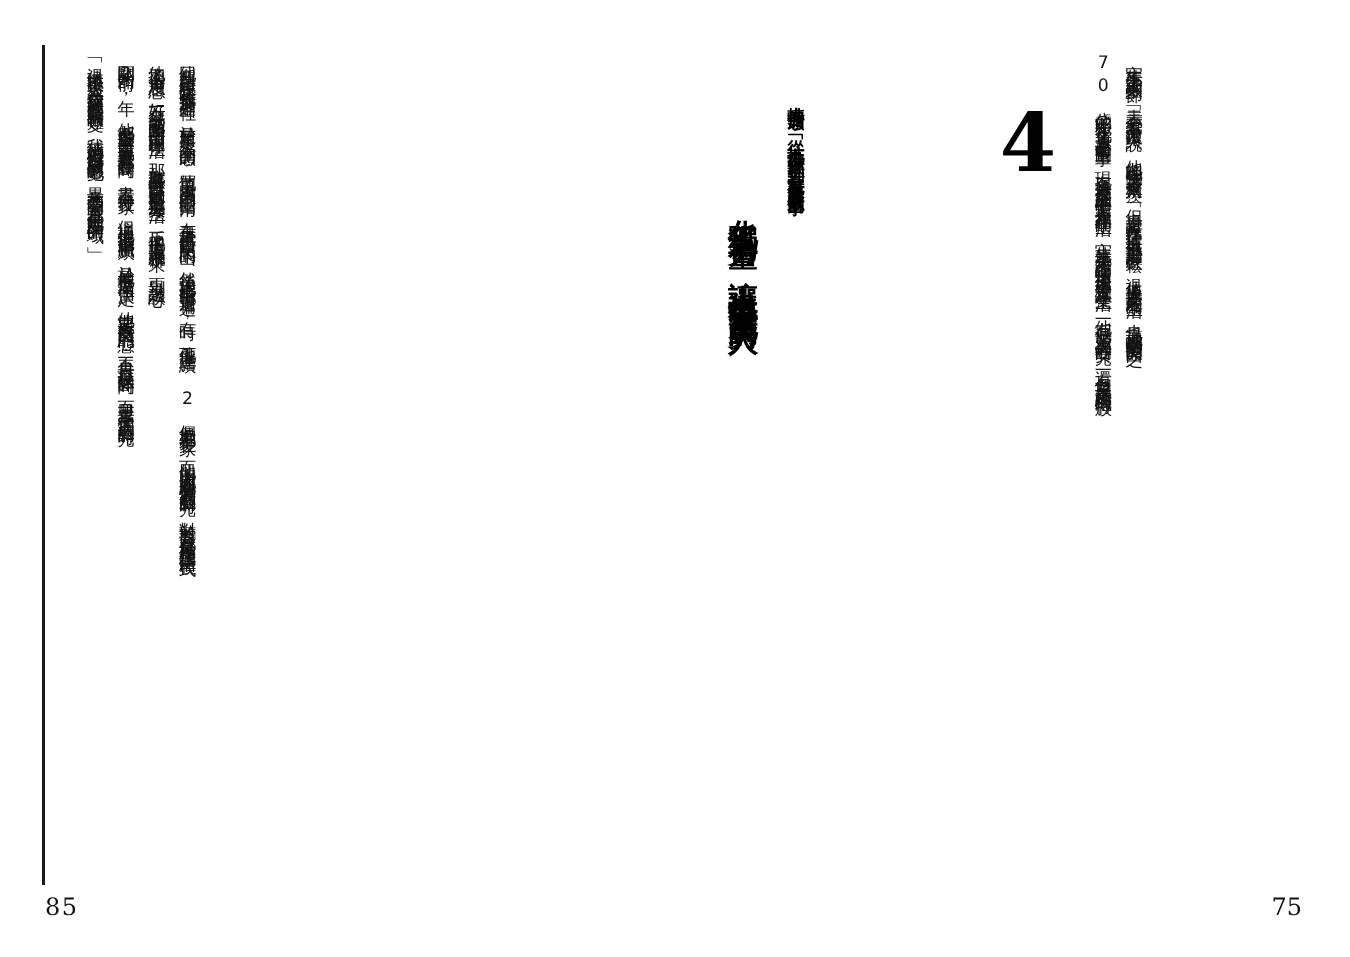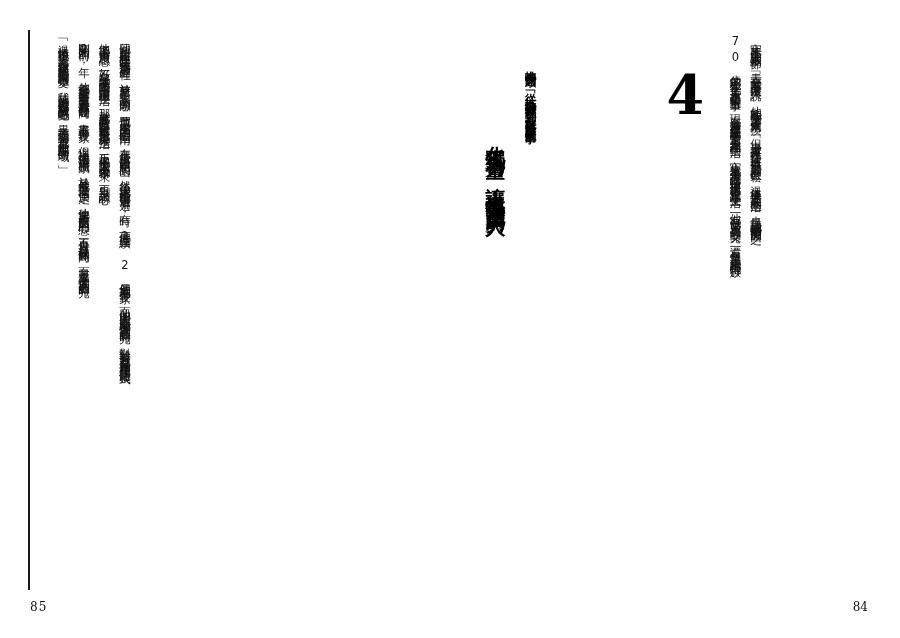--- a/index.html
+++ b/index.html
@@ -138,21 +138,21 @@
     bottom: 24px;
     font-size: 11px;
     letter-spacing: 1px;
     color: #111111;
     display: flex;
     align-items: baseline;
     gap: 10px;
   }
   .folio {
     font-family: "DejaVu Serif", serif;
-    font-size: 12px;
+    font-size: 16px;
   }
   .footer-right {
     position: absolute;
     right: 32px;
     bottom: 24px;
     font-family: "DejaVu Serif", serif;
     font-size: 12px;
     color: #111111;
   }
 </style>
@@ -187,16 +187,16 @@
       <div class="vcol">他回想起自己在學生時代參加過登山社，於是興起了一人登山的念頭。他買了日本國內的登山指南，在書上標示出自己想爬的山，然後決定把這些山都走過一遍。有時，他可能連續1、2個星期都不在家，而他的太太也因此擁有個人獨處的時光，對於雙方而言都是極為理想的生活模式。</div>
     </div>
 
   </div>
 
   <div class="footer-left">
     <span class="folio">85</span>
   </div>
 
   <div class="footer-right">
-    <span class="folio">84</span>
+    <span class="folio">75</span>
   </div>
 
 </div>
 
 </body></html>

